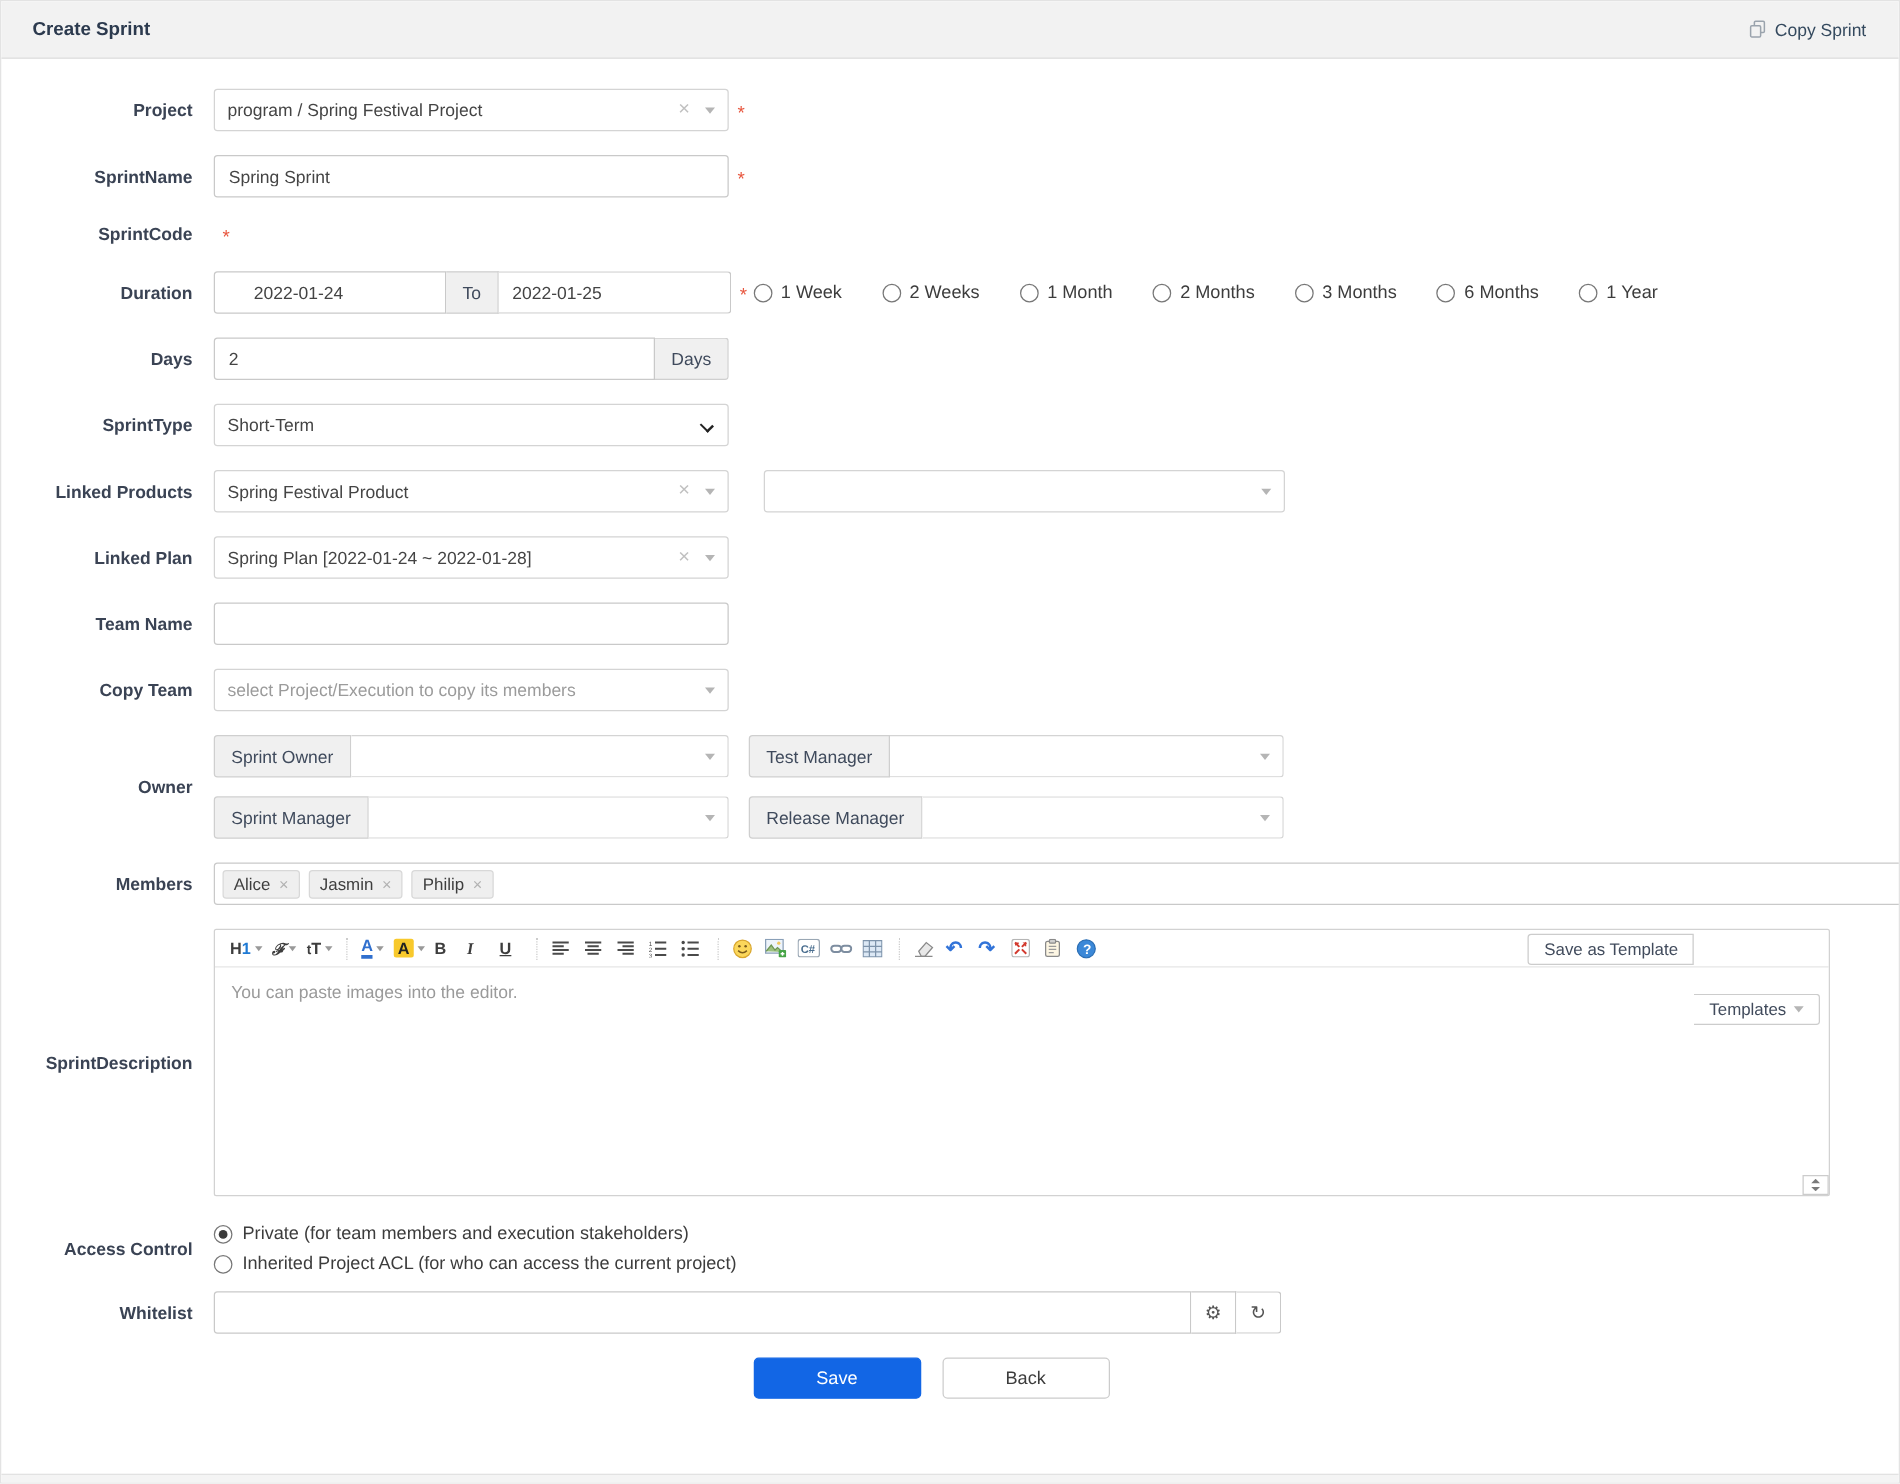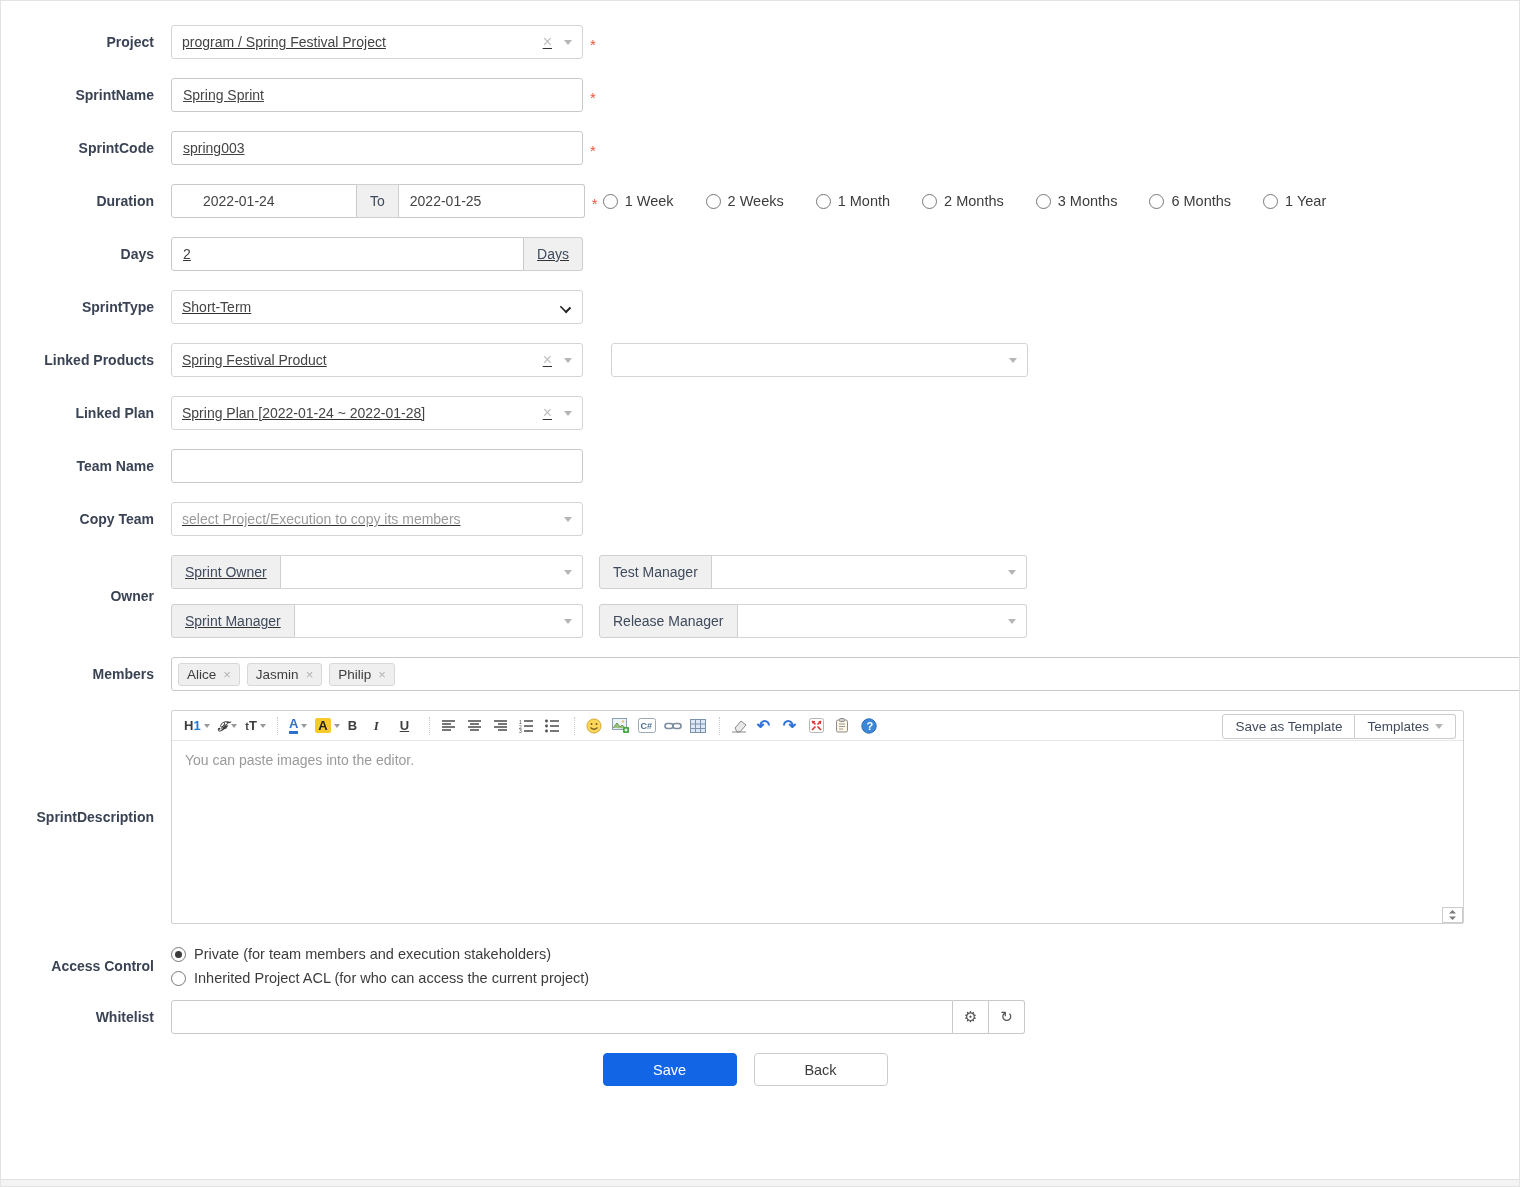--- a/index.html
+++ b/index.html
@@ -15,21 +15,21 @@
   
   .form { padding-top:24px; }
   .row { display:flex; align-items:center; margin-bottom:19px; }
   .lbl { width:170px; min-width:170px; text-align:right; padding-right:17px; font-weight:bold; font-size:14px; color:#3a4354; line-height:1.3; }
   .ctl { display:flex; align-items:center; flex:1; }
   .ctl-col { display:flex; flex-direction:column; gap:15px; flex:1; }
   .req { color:#e8573f; font-size:15px; margin-left:7px; margin-top:4px; }
 
   
   .tin { height:34px; border:1px solid #c9c9c9; border-radius:3px; padding:0 11px; font-size:14px; color:#444; font-family:"Liberation Sans",sans-serif; outline:none; background:#fff; }
-  .w412 { width:412px;text-decoration:underline; }
+  .w412 { width:412px; }
   .picker { height:34px; border:1px solid #d4d4d4; border-radius:3px; background:#fff; display:flex; align-items:center; padding:0 10px; position:relative; cursor:pointer; }
   .picker-text { flex:1; font-size:14px; color:#444; white-space:nowrap; overflow:hidden; }
   .picker-text.ph { color:#9b9b9b; }
   .clear-x { color:#c0c0c0; font-size:16px; margin-right:12px; line-height:1; }
   .caret { width:0; height:0; border-left:4px solid transparent; border-right:4px solid transparent; border-top:5px solid #b5b5b5; display:inline-block; }
   .selectbox { position:relative; }
   .chev { position:absolute; right:12px; top:12px; width:9px; height:9px; border-right:2px solid #222; border-bottom:2px solid #222; transform:rotate(45deg) scaleY(0.8); }
 
   
   .igroup { display:flex; align-items:stretch; }
@@ -58,21 +58,21 @@
   .tsep { width:1px; height:18px; border-left:1px dotted #ccc; margin:0 7px; }
   .tcaret { width:0;height:0;border-left:3px solid transparent;border-right:3px solid transparent;border-top:4px solid #999; margin-left:3px; }
   .h1n { color:#1f7ad4; }
   .acolor { color:#2f6fce; font-weight:bold; border-bottom:3px solid #2f6fce; line-height:1.1; }
   .abg { background:#f8c92c; font-weight:bold; padding:0 3px; border-radius:2px; color:#222; }
   .bi { font-weight:bold; } .ii { font-style:italic; font-family:"Liberation Serif",serif; font-weight:bold; } .ui { text-decoration:underline; font-weight:bold; }
   .blue { color:#3173d8; font-size:16px; font-weight:bold; }
   .ebtns { position:absolute; right:7px; top:3px; display:flex;justify-content:flex-end; }
   .ebtn { border:1px solid #ccc; background:#fff; color:#414b5c; font-size:13.5px; height:25px; padding:0 12px; display:flex; align-items:center; gap:6px; cursor:pointer; }
   .ebtn:first-child { border-radius:3px 0 0 3px; }
-  .ebtn:last-child { border-radius:0 3px 3px 0; border-left:none; }
+  .ebtn:last-child { border-radius:0 3px 3px 0; border-left:none;margin-top:48px; }
   .ebody { height:182px; padding:11px 13px; font-size:14px; color:#9a9a9a; position:relative; }
   .resize-h { position:absolute; right:0; bottom:0; width:21px; height:16px; border:1px solid #ccc; background:#fff; display:flex; align-items:center; justify-content:center; }
 
   
   .acc-opt { display:flex; align-items:center; gap:8px; font-size:14.5px; color:#3c3c3c; margin:3px 0; }
 
   
   .wl-btn { width:36px; height:34px; border:1px solid #c9c9c9; background:#fff; display:flex; align-items:center; justify-content:center; font-size:15px; color:#555; cursor:pointer; }
   .wl-btn:first-of-type { border-left:none; }
   .wl-btn:last-of-type { border-left:none; border-radius:0 3px 3px 0; }
@@ -84,20 +84,32 @@
   .btn-default { background:#fff; color:#3c3c3c; border:1px solid #ccc; }
 
   .footer-strip { position:absolute; left:0; right:0; bottom:0; height:7px; background:#f4f4f4; border-top:1px solid #e2e2e2; }
   svg { display:block; }
 </style>
 </head>
 <body>
 
 <div class="page">
 
+  <div class="hdr">
+    <div class="hdr-title">Create Sprint</div>
+    <div class="copy-sprint">
+      <span>
+        <svg width="15" height="15" viewBox="0 0 15 15">
+            <rect x="4.5" y="1" width="8" height="9" rx="1" fill="none" stroke="#9aa3ad" stroke-width="1.2"></rect>
+            <rect x="1.5" y="4.5" width="8" height="9" rx="1" fill="#f2f2f2" stroke="#9aa3ad" stroke-width="1.2"></rect>
+          </svg>
+      </span>
+      <span>Copy Sprint</span>
+    </div>
+  </div>
 
   <div class="form">
 
     <div class="row">
       <div class="lbl">Project</div>
       <div class="ctl">
         <div class="picker w412">
           <span class="picker-text">program / Spring Festival Project</span>
           <span class="clear-x">×</span>
           <span class="caret"></span>
@@ -110,21 +122,20 @@
       <div class="lbl">SprintName</div>
       <div class="ctl">
         <input class="tin w412" value="Spring Sprint" style="">
         <span class="req">*</span>
       </div>
     </div>
 
     <div class="row">
       <div class="lbl">SprintCode</div>
       <div class="ctl">
-        <input class="tin w412" value="spring003" style="">
         <span class="req">*</span>
       </div>
     </div>
 
     <div class="row">
       <div class="lbl">Duration</div>
       <div class="ctl">
         <div class="igroup">
           <input class="tin" style="width: 186px; padding-left: 31px;" value="2022-01-24">
           <span class="addon">To</span>

